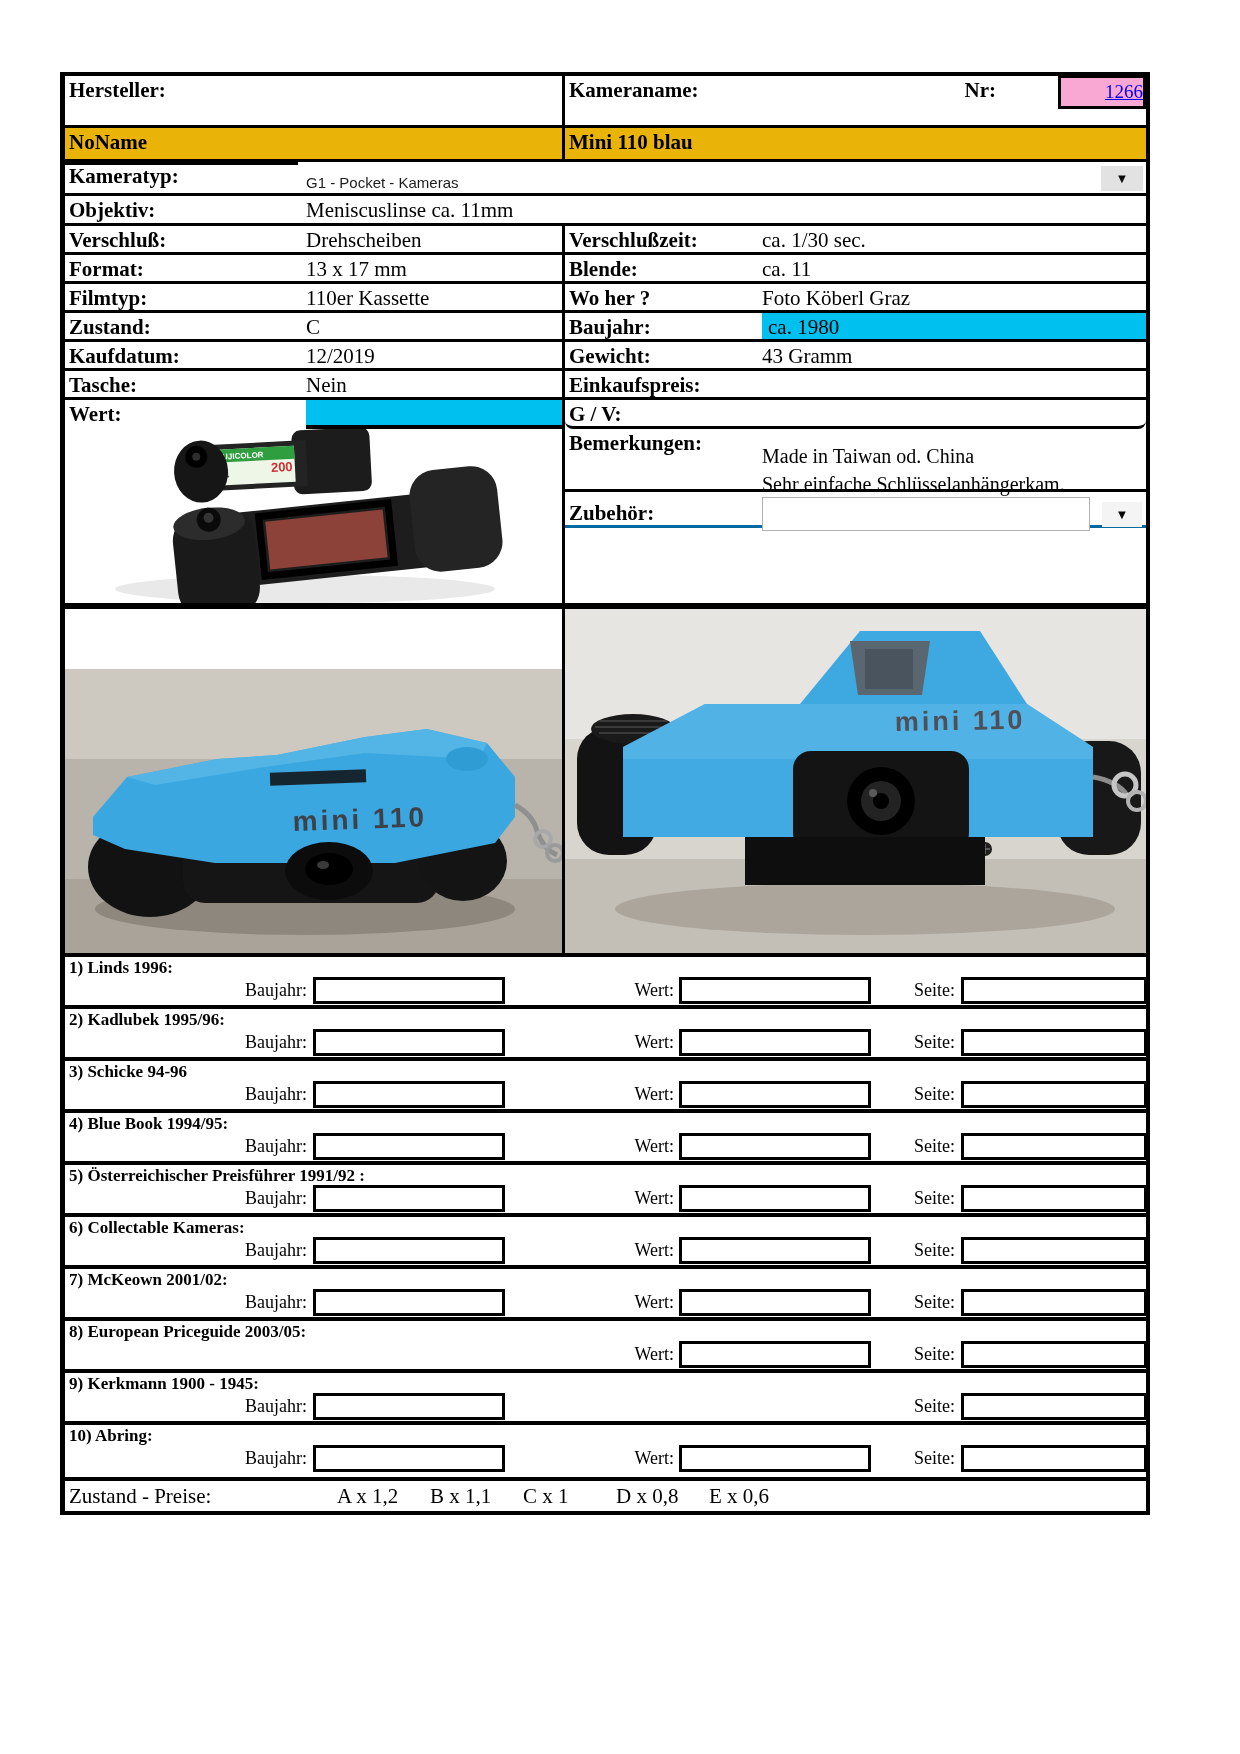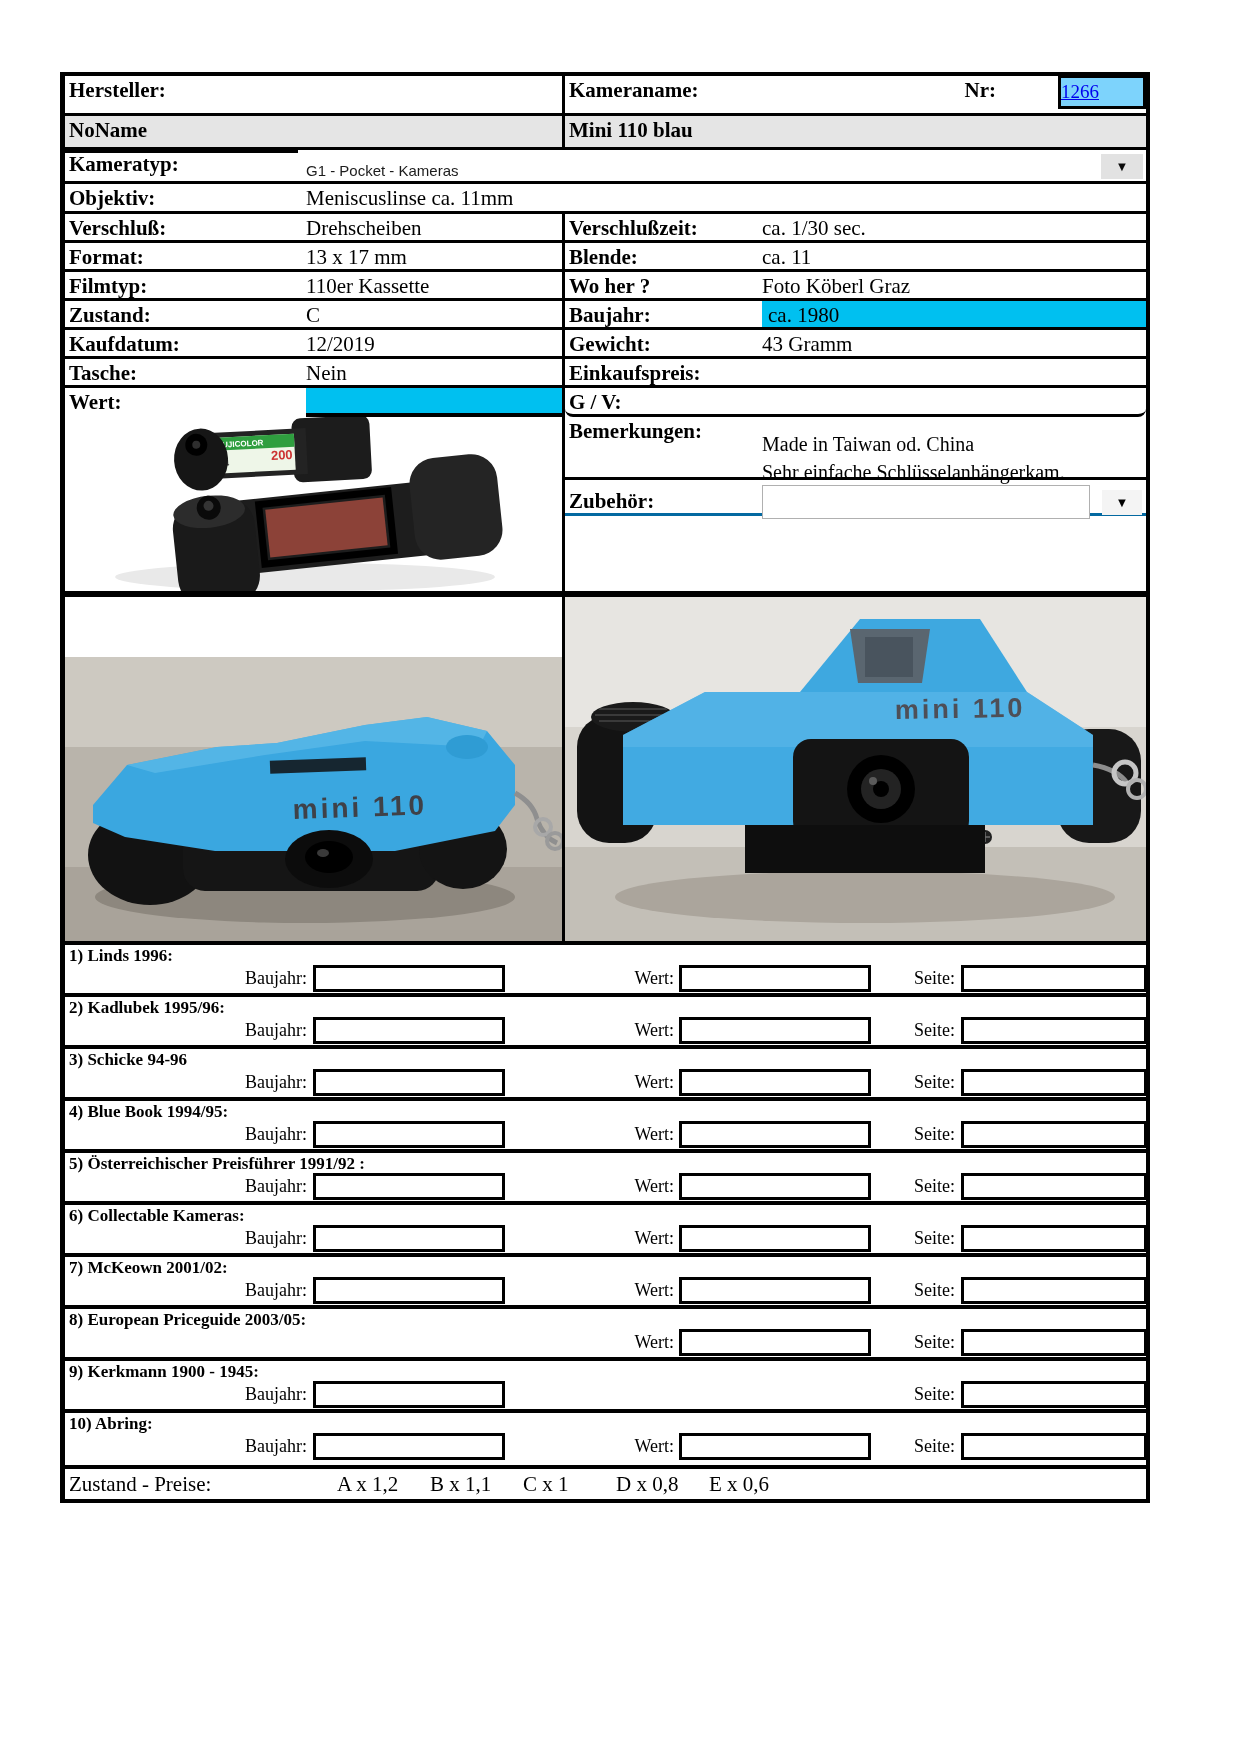--- a/index.html
+++ b/index.html
@@ -6,34 +6,34 @@
   html,body { background:#ffffff; }
   body {
     width:1240px; height:1754px; position:relative;
     font-family:"Liberation Serif", serif; color:#000;
   }
   .sheet {
     position:absolute; left:60px; top:72px; width:1090px;
     border:4px solid #000; border-left-width:5px; background:#fff;
   }
   .row { display:flex; border-bottom:3px solid #000; position:relative; }
-  .r1 { height:40px; }
-  .r2 { height:34px; background:#e5e5e5; }
+  .r1 { height:52px; }
+  .r2 { height:34px; background:#eab308; }
   .r3 { height:34px; }
   .r4 { height:30px; }
   .fr { height:29px; }
   .lhalf { width:500px; border-right:3px solid #000; display:flex; position:relative; }
   .rhalf { flex:1; display:flex; position:relative; }
   .flabel { font-weight:bold; font-size:21px; line-height:26px; padding:1px 0 0 4px; white-space:nowrap; }
   .l-lab { width:241px; }
   .r-lab { width:197px; }
   .fvalue { font-size:21px; line-height:26px; padding-top:1px; white-space:nowrap; }
   .nrbox {
     position:absolute; right:0; top:-1px; width:88px; height:34px;
-    border:3px solid #000; background:#7dd3fc; text-align:left;
+    border:3px solid #000; background:#f9a8d4; text-align:right;
     font-size:19px; line-height:27px; color:#0000ee; text-decoration:underline; cursor:pointer;
   }
   .nrlab { position:absolute; right:150px; font-weight:bold; font-size:21px; line-height:26px; padding-top:1px; }
   .thickbar { position:absolute; left:-5px; top:-3px; width:238px; height:6px; background:#000; }
   .kamtyp-val { font-family:"Liberation Sans", sans-serif; font-size:15px; color:#1c1c1c; padding-top:8px; }
   .dd-btn {
     position:absolute; right:3px; top:4px; width:42px; height:25px;
     background:#e2e2e2; text-align:center; font-size:13px; line-height:25px; color:#0a0a0a; cursor:pointer;
   }
   .cyanfill { flex:1; background:#00c0f0; padding-left:6px; }

